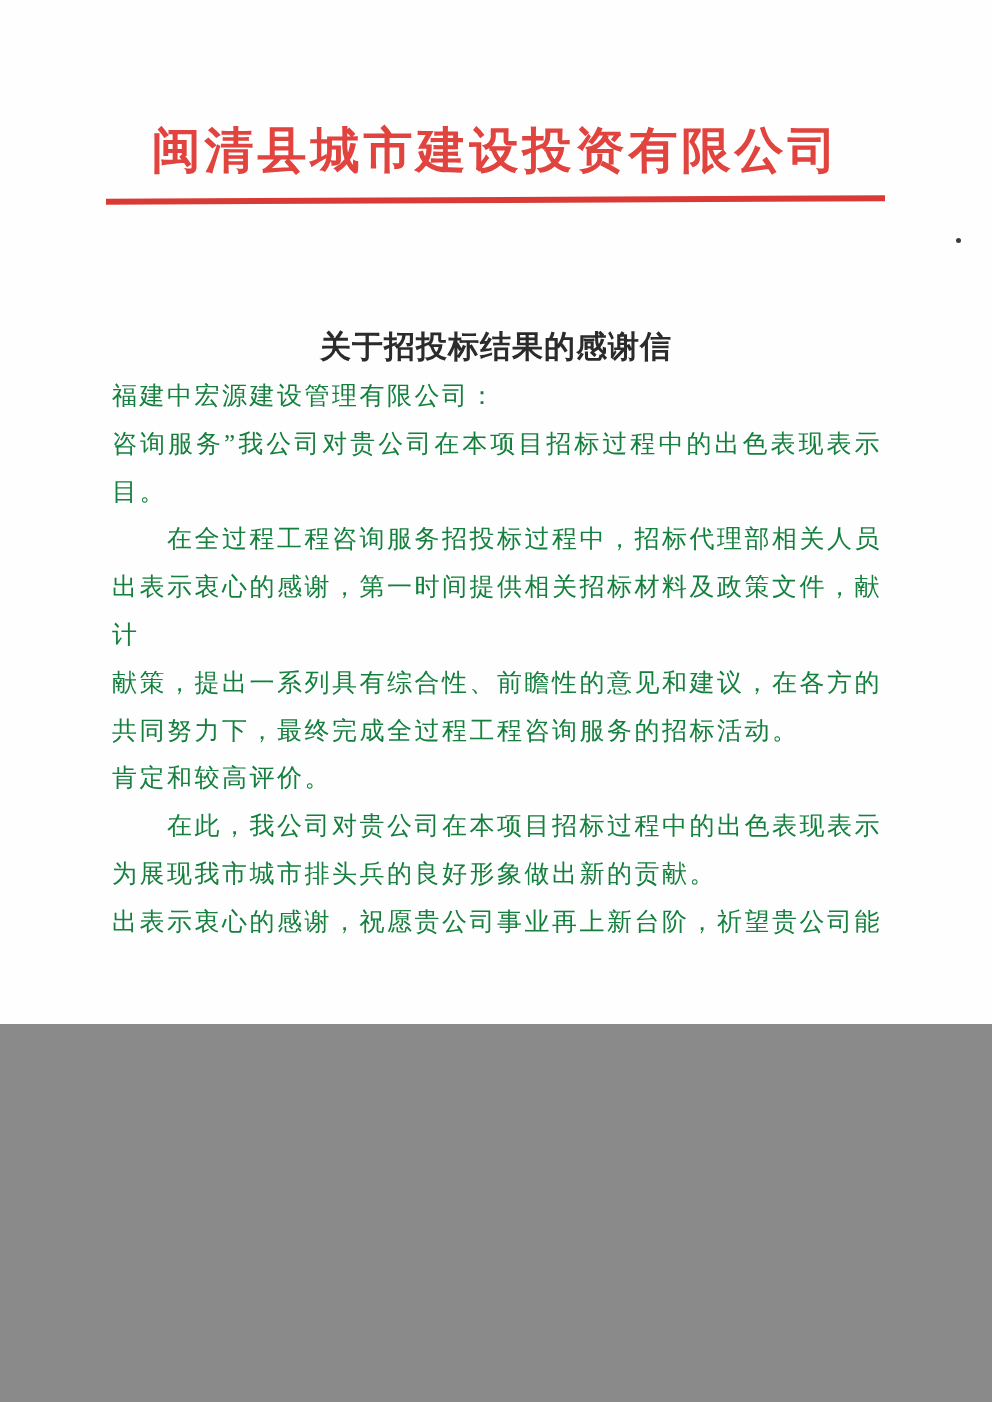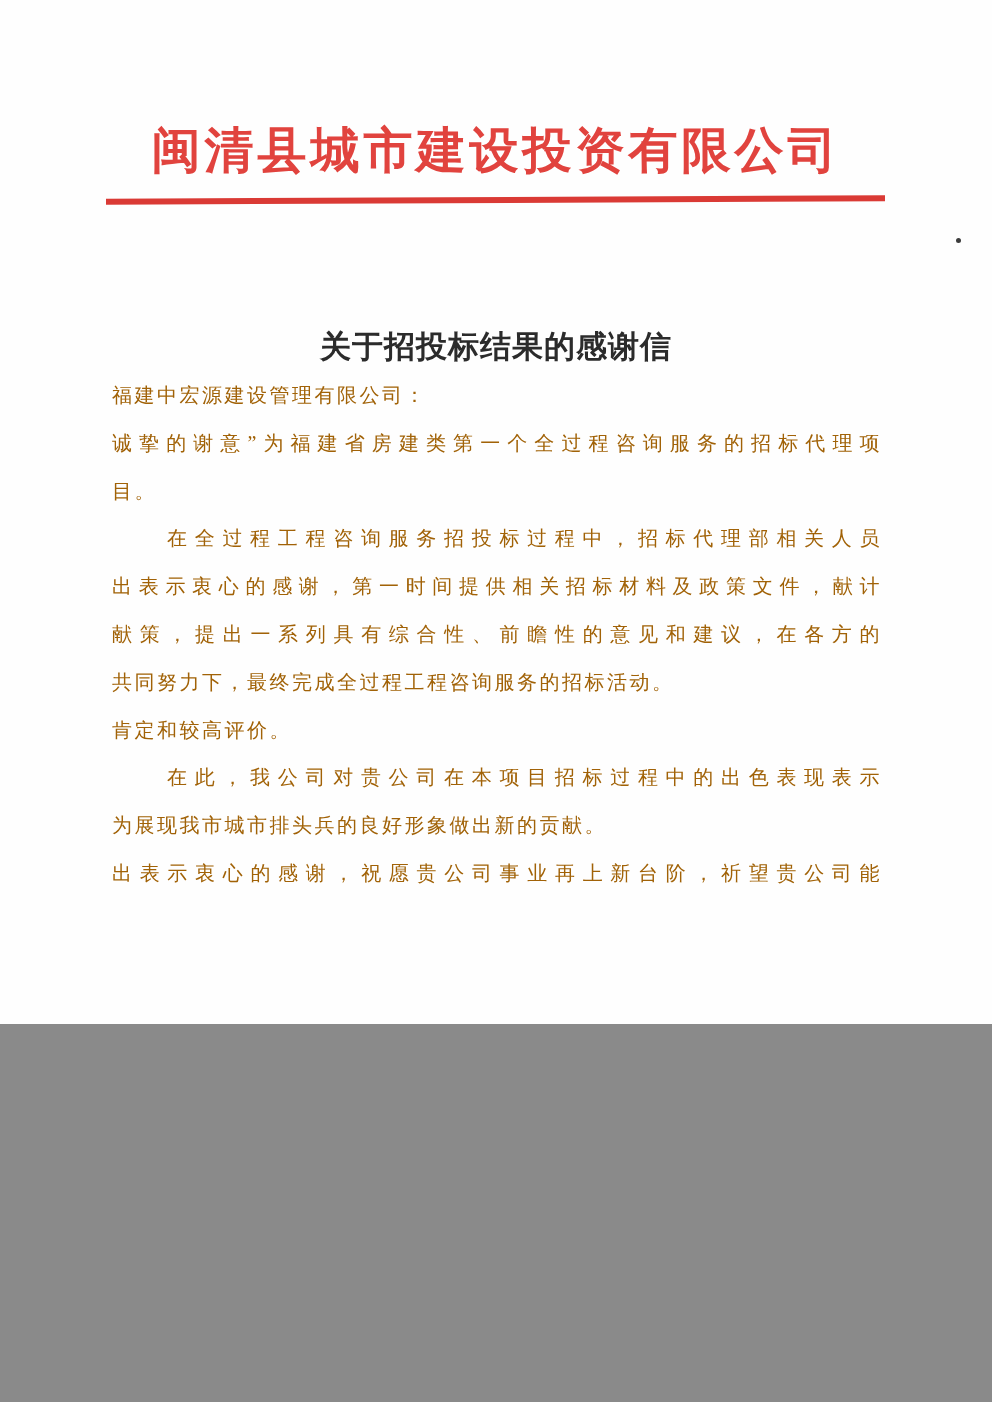--- a/index.html
+++ b/index.html
@@ -33,22 +33,22 @@
     text-align:center;
     font-size:31px;font-weight:600;
     letter-spacing:1px;
     color:#2b2b2b;
     font-family:"Liberation Sans","DejaVu Sans",sans-serif;
     margin-top:36px;
   }
   
   .body-block{
     position:absolute;left:112px;top:372px;width:770px;
-    font-size:20px;
-    color:#a16207;
+    font-size:25px;
+    color:#15803d;
     line-height:47.8px;
   }
   .line{
     width:770px;
     letter-spacing:2.5px;
     white-space:nowrap;
   }
   .line.fill{
     white-space:normal;
     text-align:justify;
@@ -99,21 +99,21 @@
 
 <div class="page">
 
   <div class="letterhead">闽清县城市建设投资有限公司</div>
   <div class="red-rule"></div>
 
   <div class="doc-title">关于招投标结果的感谢信</div>
 
   <div class="body-block">
     <div class="line">福建中宏源建设管理有限公司：</div>
-    <div class="line fill">诚挚的谢意”为福建省房建类第一个全过程咨询服务的招标代理项</div>
+    <div class="line fill">咨询服务”我公司对贵公司在本项目招标过程中的出色表现表示</div>
     <div class="line">目。</div>
     <div class="line fill indent">在全过程工程咨询服务招投标过程中，招标代理部相关人员</div>
     <div class="line fill">出表示衷心的感谢，第一时间提供相关招标材料及政策文件，献计</div>
     <div class="line fill">献策，提出一系列具有综合性、前瞻性的意见和建议，在各方的</div>
     <div class="line">共同努力下，最终完成全过程工程咨询服务的招标活动。</div>
     <div class="line">肯定和较高评价。</div>
     <div class="line fill indent">在此，我公司对贵公司在本项目招标过程中的出色表现表示</div>
     <div class="line">为展现我市城市排头兵的良好形象做出新的贡献。</div>
     <div class="line fill">出表示衷心的感谢，祝愿贵公司事业再上新台阶，祈望贵公司能</div>
   </div>

